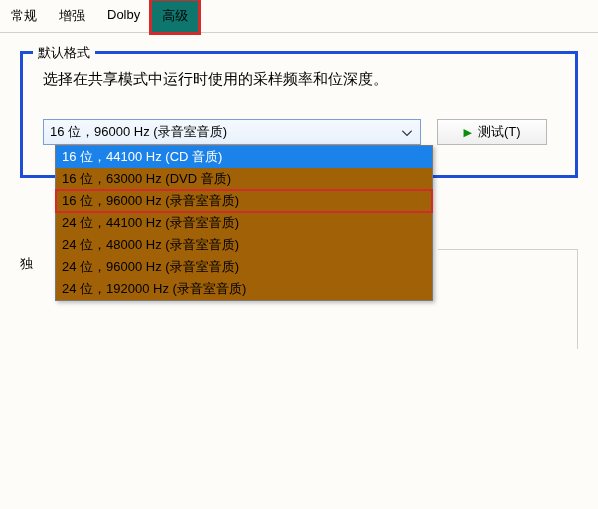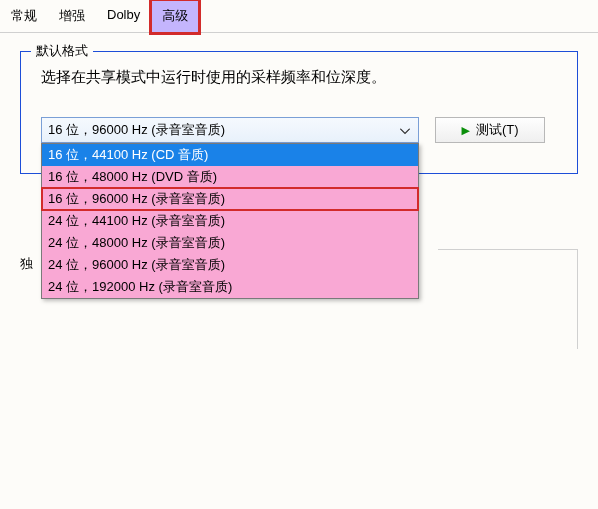--- a/index.html
+++ b/index.html
@@ -20,38 +20,38 @@
   }
   .tab {
     padding: 6px 10px;
     border: 1px solid transparent;
     cursor: pointer;
     font-size: 13px;
     color: #000;
     position: relative;
   }
   .tab.active {
-    background: #c4b5fd;
+    background: #0f766e;
     border: 1px solid #d0d0d0;
     border-bottom: 1px solid #fdfcf9;
     margin-bottom: -1px;
   }
   .tab.highlighted {
     outline: 3px solid #d22b2b;
     outline-offset: -1px;
     z-index: 5;
   }
   .content {
     padding: 18px 20px;
     position: relative;
     height: calc(100% - 30px);
     border-top: none;
   }
   .group {
-    border: 1px solid #1d4ed8;
+    border: 3px solid #1d4ed8;
     padding: 16px 20px 30px 20px;
     margin-bottom: 12px;
     position: relative;
   }
   .group-title {
     position: absolute;
     top: -10px;
     left: 10px;
     background: #fdfcf9;
     padding: 0 5px;
@@ -83,24 +83,24 @@
     position: relative;
   }
   .combo .chevron {
     position: absolute;
     right: 8px;
     top: 50%;
     transform: translateY(-50%);
   }
   .dropdown {
     position: absolute;
-    left: 0;
+    left: 12px;
     top: 26px;
     width: 100%;
-    background: #f9a8d4;
+    background: #a16207;
     border: 1px solid #7a7a7a;
     box-shadow: 2px 2px 4px rgba(0,0,0,0.25);
     z-index: 20;
   }
   .option {
     padding: 2px 6px;
     font-size: 13px;
     cursor: pointer;
     white-space: nowrap;
     position: relative;
@@ -166,21 +166,21 @@
         <div class="combo">
           <span>16 位，96000 Hz (录音室音质)</span>
           <span class="chevron">
             <svg width="10" height="6" viewBox="0 0 10 6">
                 <path d="M0 0 L5 5 L10 0" fill="none" stroke="#333" stroke-width="1.2"></path>
               </svg>
           </span>
         </div>
         <div class="dropdown">
           <div class="option selected">16 位，44100 Hz (CD 音质)</div>
-          <div class="option">16 位，48000 Hz (DVD 音质)</div>
+          <div class="option">16 位，63000 Hz (DVD 音质)</div>
           <div class="option marked">16 位，96000 Hz (录音室音质)</div>
           <div class="option">24 位，44100 Hz (录音室音质)</div>
           <div class="option">24 位，48000 Hz (录音室音质)</div>
           <div class="option">24 位，96000 Hz (录音室音质)</div>
           <div class="option">24 位，192000 Hz (录音室音质)</div>
         </div>
       </div>
 
       <div class="btn">
         <span class="play">▶</span>

